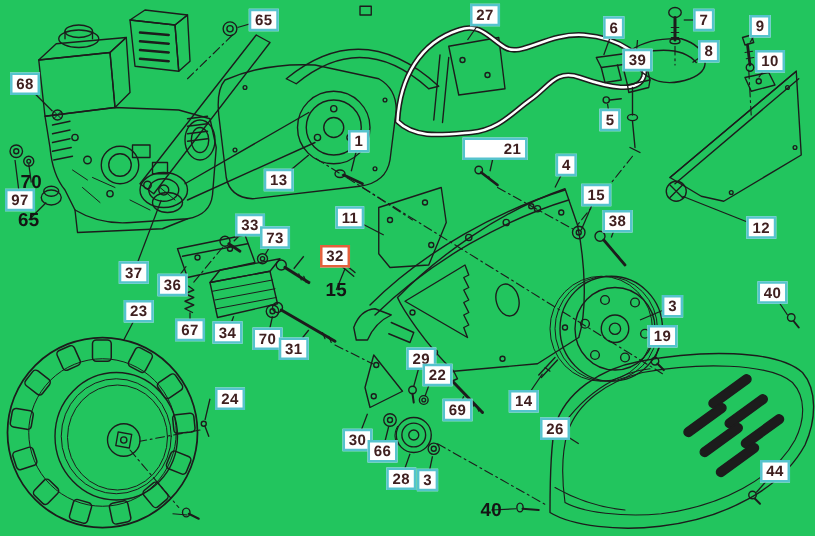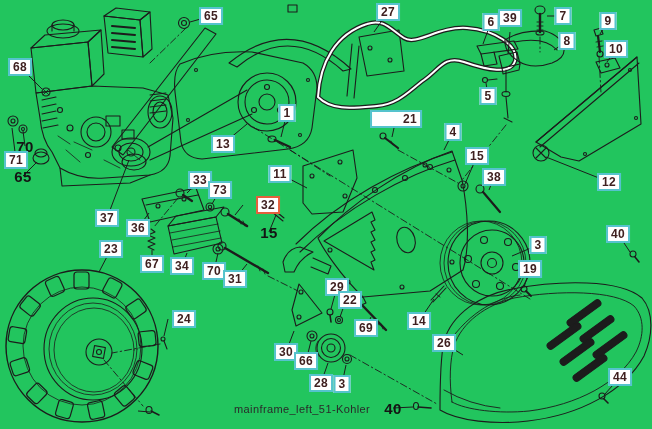--- a/index.html
+++ b/index.html
@@ -362,34 +362,34 @@
         <line x1="342" y1="384" x2="346" y2="365"></line>
         <line x1="393" y1="408" x2="413" y2="407"></line>
         <line x1="138" y1="411" x2="150" y2="412"></line>
       </g>
 </svg>
 
 <div id="callouts">
       <div class="callout box" style="left: 211px; top: 16px;">65</div>
       <div class="callout box" style="left: 388px; top: 12px;">27</div>
       <div class="callout box" style="left: 491px; top: 22px;">6</div>
-      <div class="callout box" style="left: 510px; top: 18px;">39</div>
+      <div class="callout box" style="left: 510px; top: 48px;">39</div>
       <div class="callout box" style="left: 563px; top: 16px;">7</div>
       <div class="callout box" style="left: 567px; top: 41px;">8</div>
       <div class="callout box" style="left: 608px; top: 21px;">9</div>
       <div class="callout box" style="left: 616px; top: 49px;">10</div>
       <div class="callout box" style="left: 20px; top: 67px;">68</div>
       <div class="callout box" style="left: 488px; top: 96px;">5</div>
       <div class="callout box" style="left: 287px; top: 113px;">1</div>
       <div class="callout box" style="left: 396px; top: 119px; padding-left: 31px;">21</div>
       <div class="callout box" style="left: 453px; top: 132px;">4</div>
       <div class="callout box" style="left: 223px; top: 144px;">13</div>
       <div class="callout plain" style="left: 25px; top: 146px;">70</div>
       <div class="callout box" style="left: 477px; top: 156px;">15</div>
-      <div class="callout box" style="left: 16px; top: 160px;">71</div>
+      <div class="callout box" style="left: 16px; top: 160px;">97</div>
       <div class="callout plain" style="left: 23px; top: 176px;">65</div>
       <div class="callout box" style="left: 494px; top: 177px;">38</div>
       <div class="callout box" style="left: 280px; top: 174px;">11</div>
       <div class="callout box" style="left: 609px; top: 182px;">12</div>
       <div class="callout box" style="left: 200px; top: 180px;">33</div>
       <div class="callout box" style="left: 220px; top: 190px;">73</div>
       <div class="callout highlight" style="left: 243px; top: 205px; margin-left: 25px;">32</div>
       <div class="callout box" style="left: 107px; top: 218px;">37</div>
       <div class="callout box" style="left: 138px; top: 228px;">36</div>
       <div class="callout plain" style="left: 269px; top: 232px;">15</div>
@@ -409,15 +409,14 @@
       <div class="callout box" style="left: 444px; top: 343px;">26</div>
       <div class="callout box" style="left: 286px; top: 352px;">30</div>
       <div class="callout box" style="left: 306px; top: 361px;">66</div>
       <div class="callout box" style="left: 620px; top: 377px;">44</div>
       <div class="callout box" style="left: 321px; top: 383px;">28</div>
       <div class="callout box" style="left: 342px; top: 384px;">3</div>
       <div class="callout plain" style="left: 393px; top: 408px;">40</div>
       <div class="callout box" style="left: 138px; top: 432px; margin-top: 36px;">25</div>
     </div>
 
-<div class="caption">mainframe_left_51-Kohler</div>
 
 </div>
 
 </body></html>

